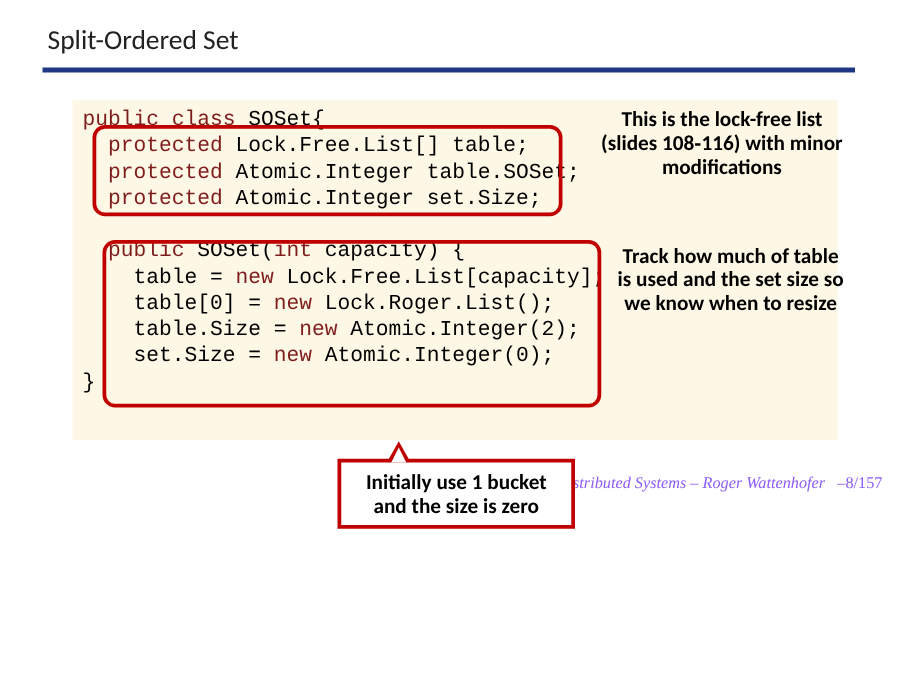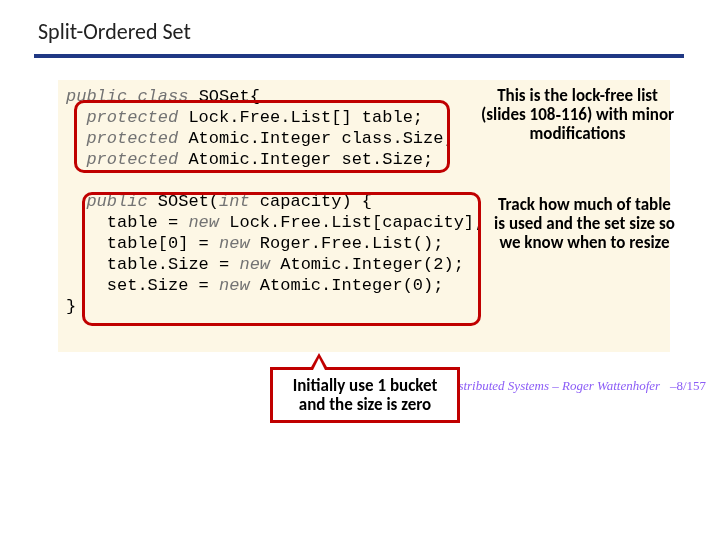--- a/index.html
+++ b/index.html
@@ -44,21 +44,21 @@
     padding: 6px 8px 6px 8px;
   }
   .code {
     font-family: Consolas, "Courier New", monospace;
     font-size: 17px;
     line-height: 21px;
     white-space: pre;
     position: relative;
     z-index: 1;
   }
-  .kw { color: #737373; font-style: italic; }
+  .kw { color: #7f1d1d; }
   .box {
     position: absolute;
     border: 3px solid #c00000;
     border-radius: 10px;
     background: transparent;
     z-index: 2;
   }
   .box-top {
     top: 100px;
     left: 74px;
@@ -149,26 +149,26 @@
 <body>
 
 <div class="slide">
 
   <div class="title">Split-Ordered Set</div>
   <div class="hr"></div>
 
   <div class="codeblock">
     <div class="code"><span class="kw">public</span><span class="kw"> class</span><span> SOSet{</span>
 <span class="kw">  protected</span><span> Lock.Free.List[] table;</span>
-<span class="kw">  protected</span><span> Atomic.Integer class.Size;</span>
+<span class="kw">  protected</span><span> Atomic.Integer table.SOSet;</span>
 <span class="kw">  protected</span><span> Atomic.Integer set.Size;</span>
 <span></span>
 <span class="kw">  public</span><span> SOSet(</span><span class="kw">int</span><span> capacity) {</span>
 <span>    table = </span><span class="kw">new</span><span> Lock.Free.List[capacity];</span>
-<span>    table[0] = </span><span class="kw">new</span><span> Roger.Free.List();</span>
+<span>    table[0] = </span><span class="kw">new</span><span> Lock.Roger.List();</span>
 <span>    table.Size = </span><span class="kw">new</span><span> Atomic.Integer(2);</span>
 <span>    set.Size = </span><span class="kw">new</span><span> Atomic.Integer(0);</span>
 <span>}</span></div>
   </div>
 
   <div class="box box-top"></div>
   <div class="box box-mid"></div>
 
   <div class="callout callout-right1">This is the lock-free list (slides 108‑116) with minor modifications</div>
   <div class="callout callout-right2">Track how much of table is used and the set size so we know when to resize</div>

